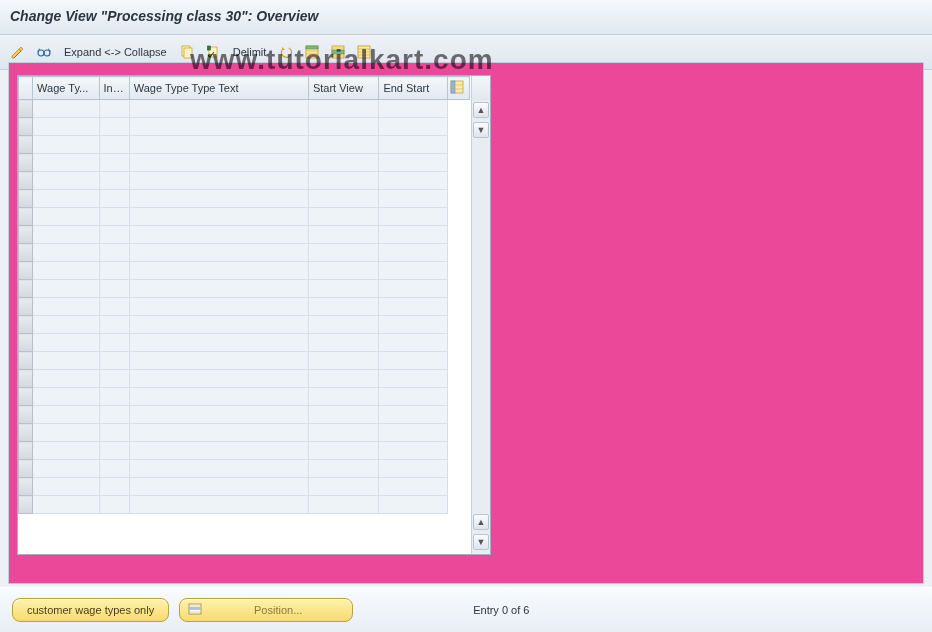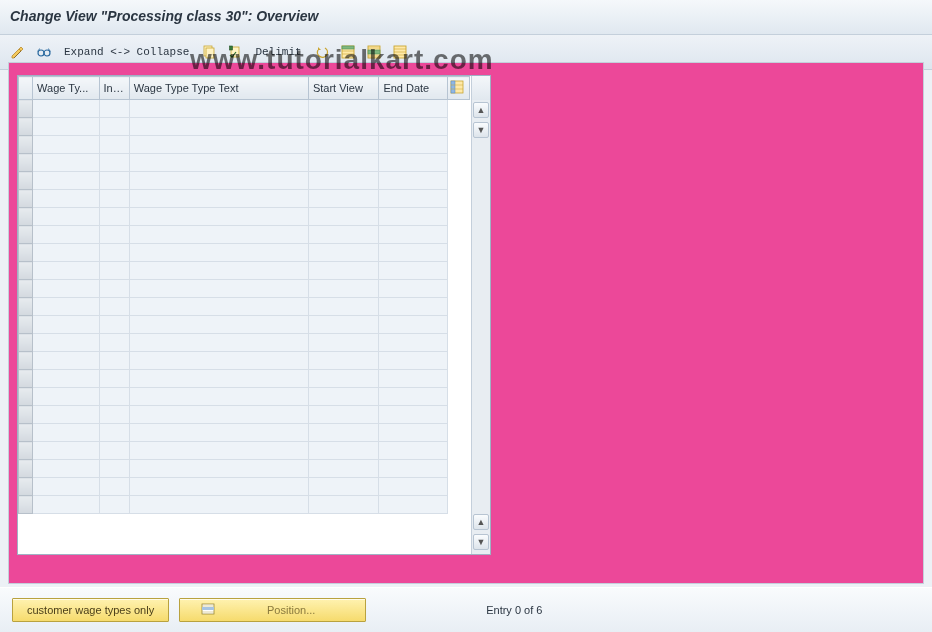--- a/index.html
+++ b/index.html
@@ -46,21 +46,20 @@
     min-width: 20px;
     height: 20px;
     box-sizing: border-box;
     cursor: pointer;
     user-select: none;
   }
   .tb-text {
     font-size: 11px;
     padding: 0 4px;
     color: #2b3642;
-    font-family: Liberation Mono, monospace;
   }
   .ico {
     display:inline-block;
     width:16px;
     height:16px;
   }
   
   .ico-pencil svg, .ico-glasses svg, .ico-copy svg, .ico-paste svg,
   .ico-undo svg, .ico-select-all svg, .ico-select-block svg,
   .ico-deselect svg, .ico-configure svg, .ico-position svg { display:block; }
@@ -189,32 +188,32 @@
     border-top:1px solid #ffffff;
   }
   .btn {
     display:inline-flex;
     align-items:center;
     justify-content:center;
     height:22px;
     padding:0 14px;
     font-size:11px;
     border:1px solid #b9a23e;
-    border-radius:1px;
+    border-radius:8px;
     background:linear-gradient(#fff2b0,#f6db6d);
     color:#4a3e19;
     cursor:pointer;
     box-shadow:inset 0 1px 0 #fffbe8;
   }
   .btn.position {
     min-width:150px;
     gap:14px;
     color:#8a7a3e;
     justify-content:space-between;
-    padding-left:21px;
+    padding-left:8px;
   }
   .btn.position .lbl{flex:1;text-align:center;}
   .entry-status{
     margin-left:110px;
     color:#2b3642;
   }
 </style>
 </head>
 <body>
 
@@ -328,21 +327,21 @@
           <col class="col-ed">
         <col class="col-cfg">
       </colgroup>
       <thead>
         <tr>
           <th class="col-sel"></th>
           <th>Wage Ty...</th>
           <th>Inf...</th>
           <th>Wage Type Type Text</th>
           <th>Start View</th>
-          <th>End Date</th>
+          <th>End Start</th>
           <th class="col-cfg">
             <span class="cfg-inner">
               <span class="ico ico-configure">
                 <svg width="14" height="14" viewBox="0 0 14 14">
                   <rect x="1" y="1" width="12" height="12" fill="#ffe9a8" stroke="#c9a531" stroke-width="0.8"></rect>
                   <rect x="1" y="1" width="4" height="12" fill="#8fb7e4" stroke="#5a86b6" stroke-width="0.5"></rect>
                   <line x1="1" y1="5" x2="13" y2="5" stroke="#c9a531" stroke-width="0.5"></line>
                   <line x1="1" y1="9" x2="13" y2="9" stroke="#c9a531" stroke-width="0.5"></line>
                 </svg>
               </span>

